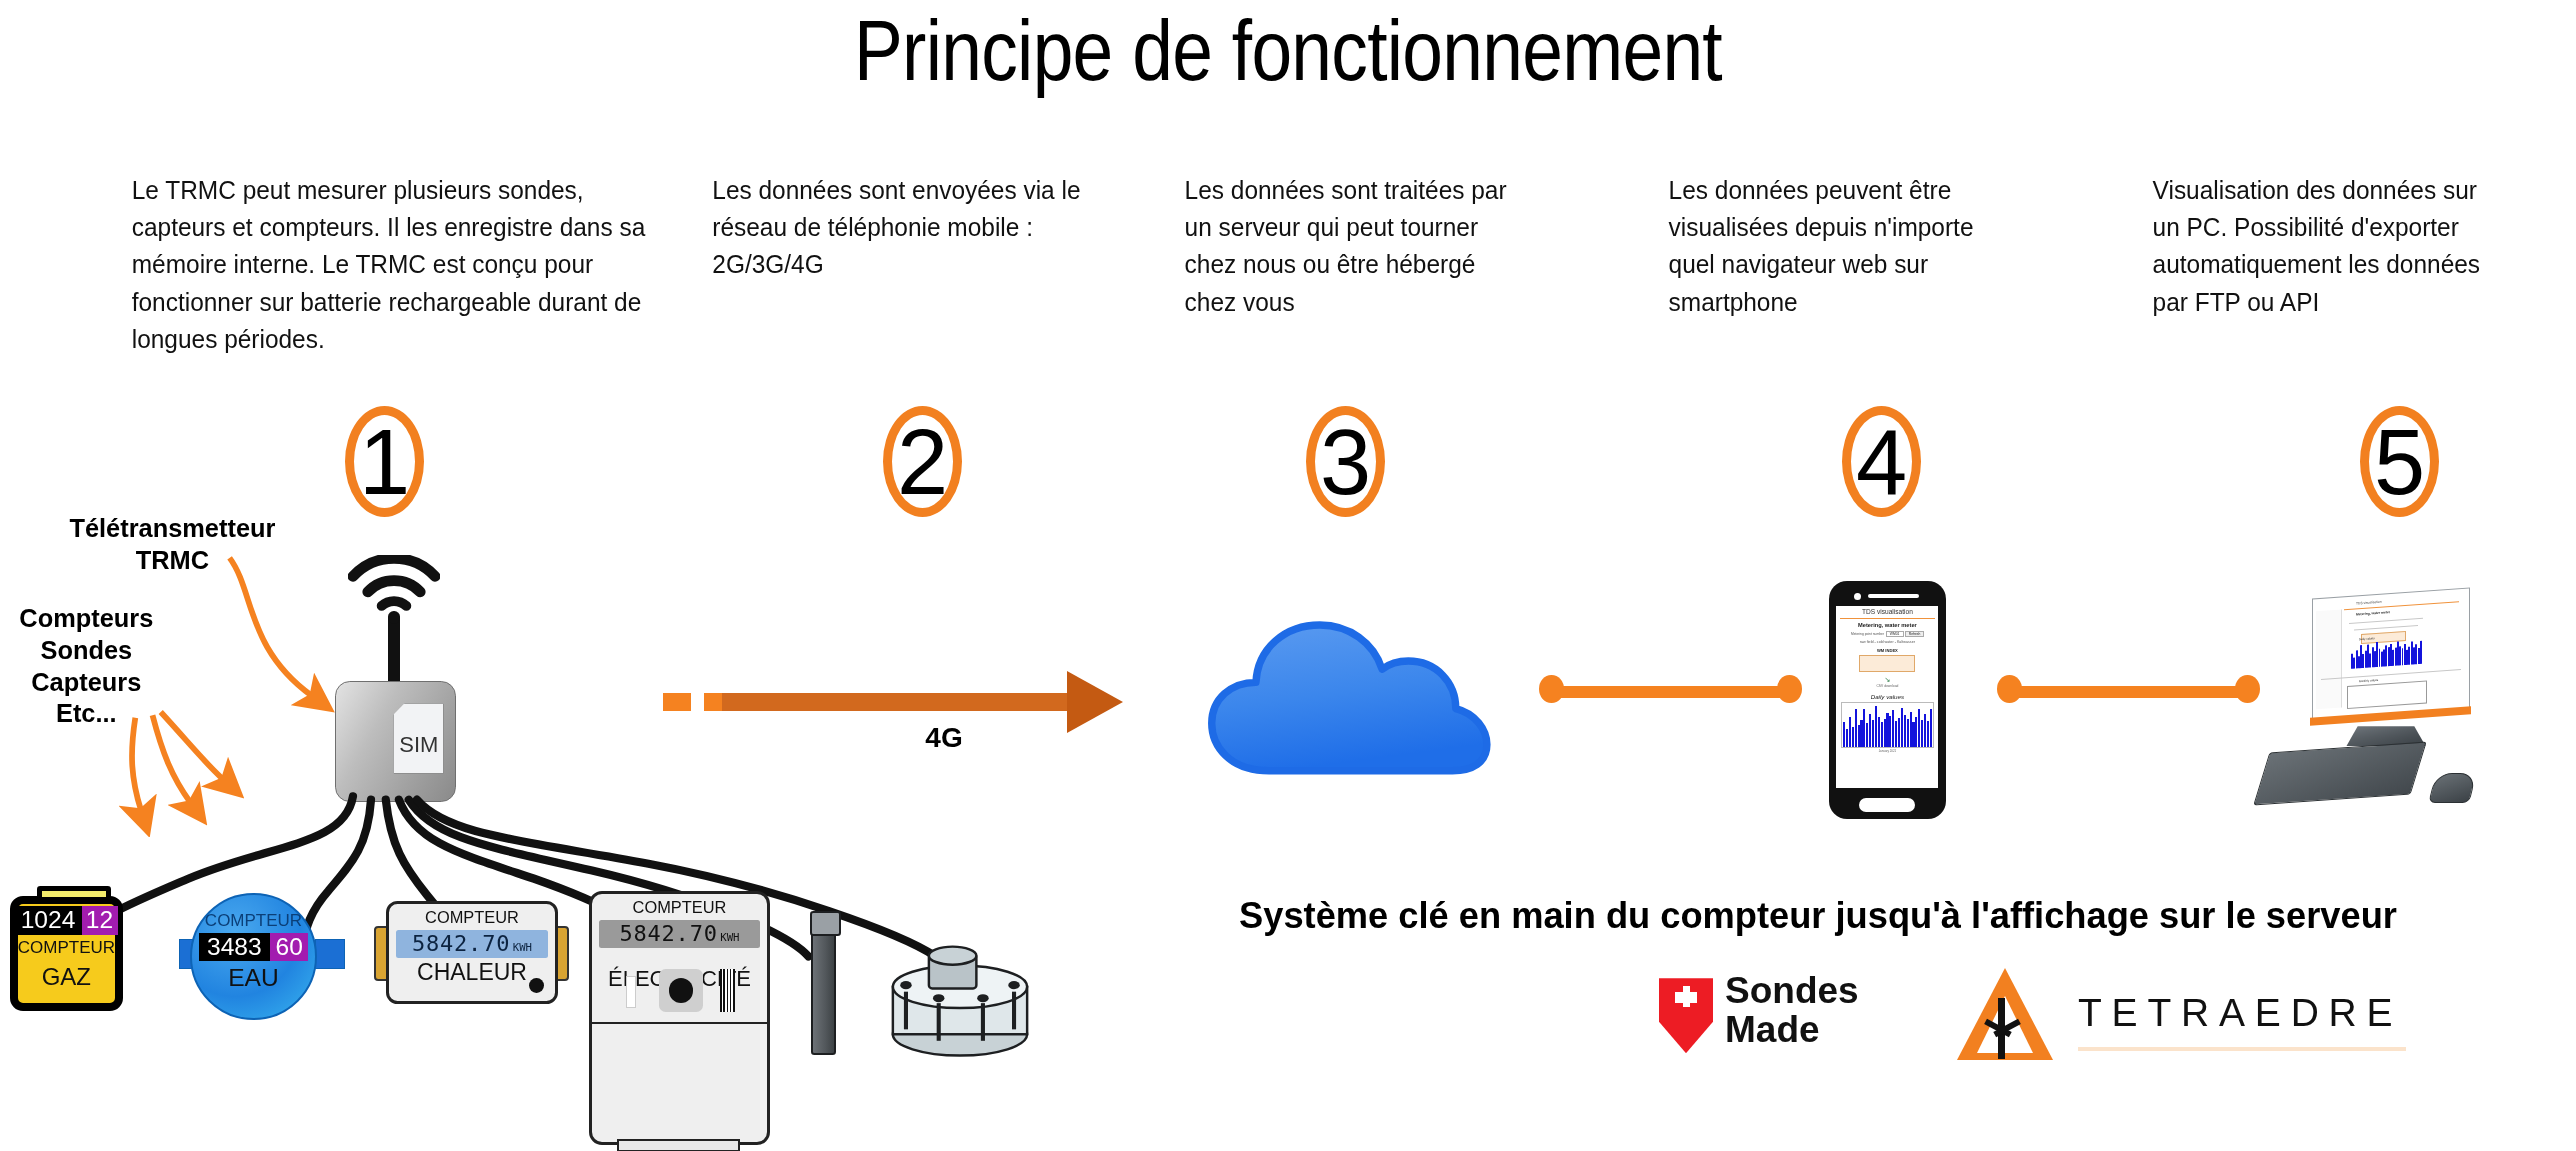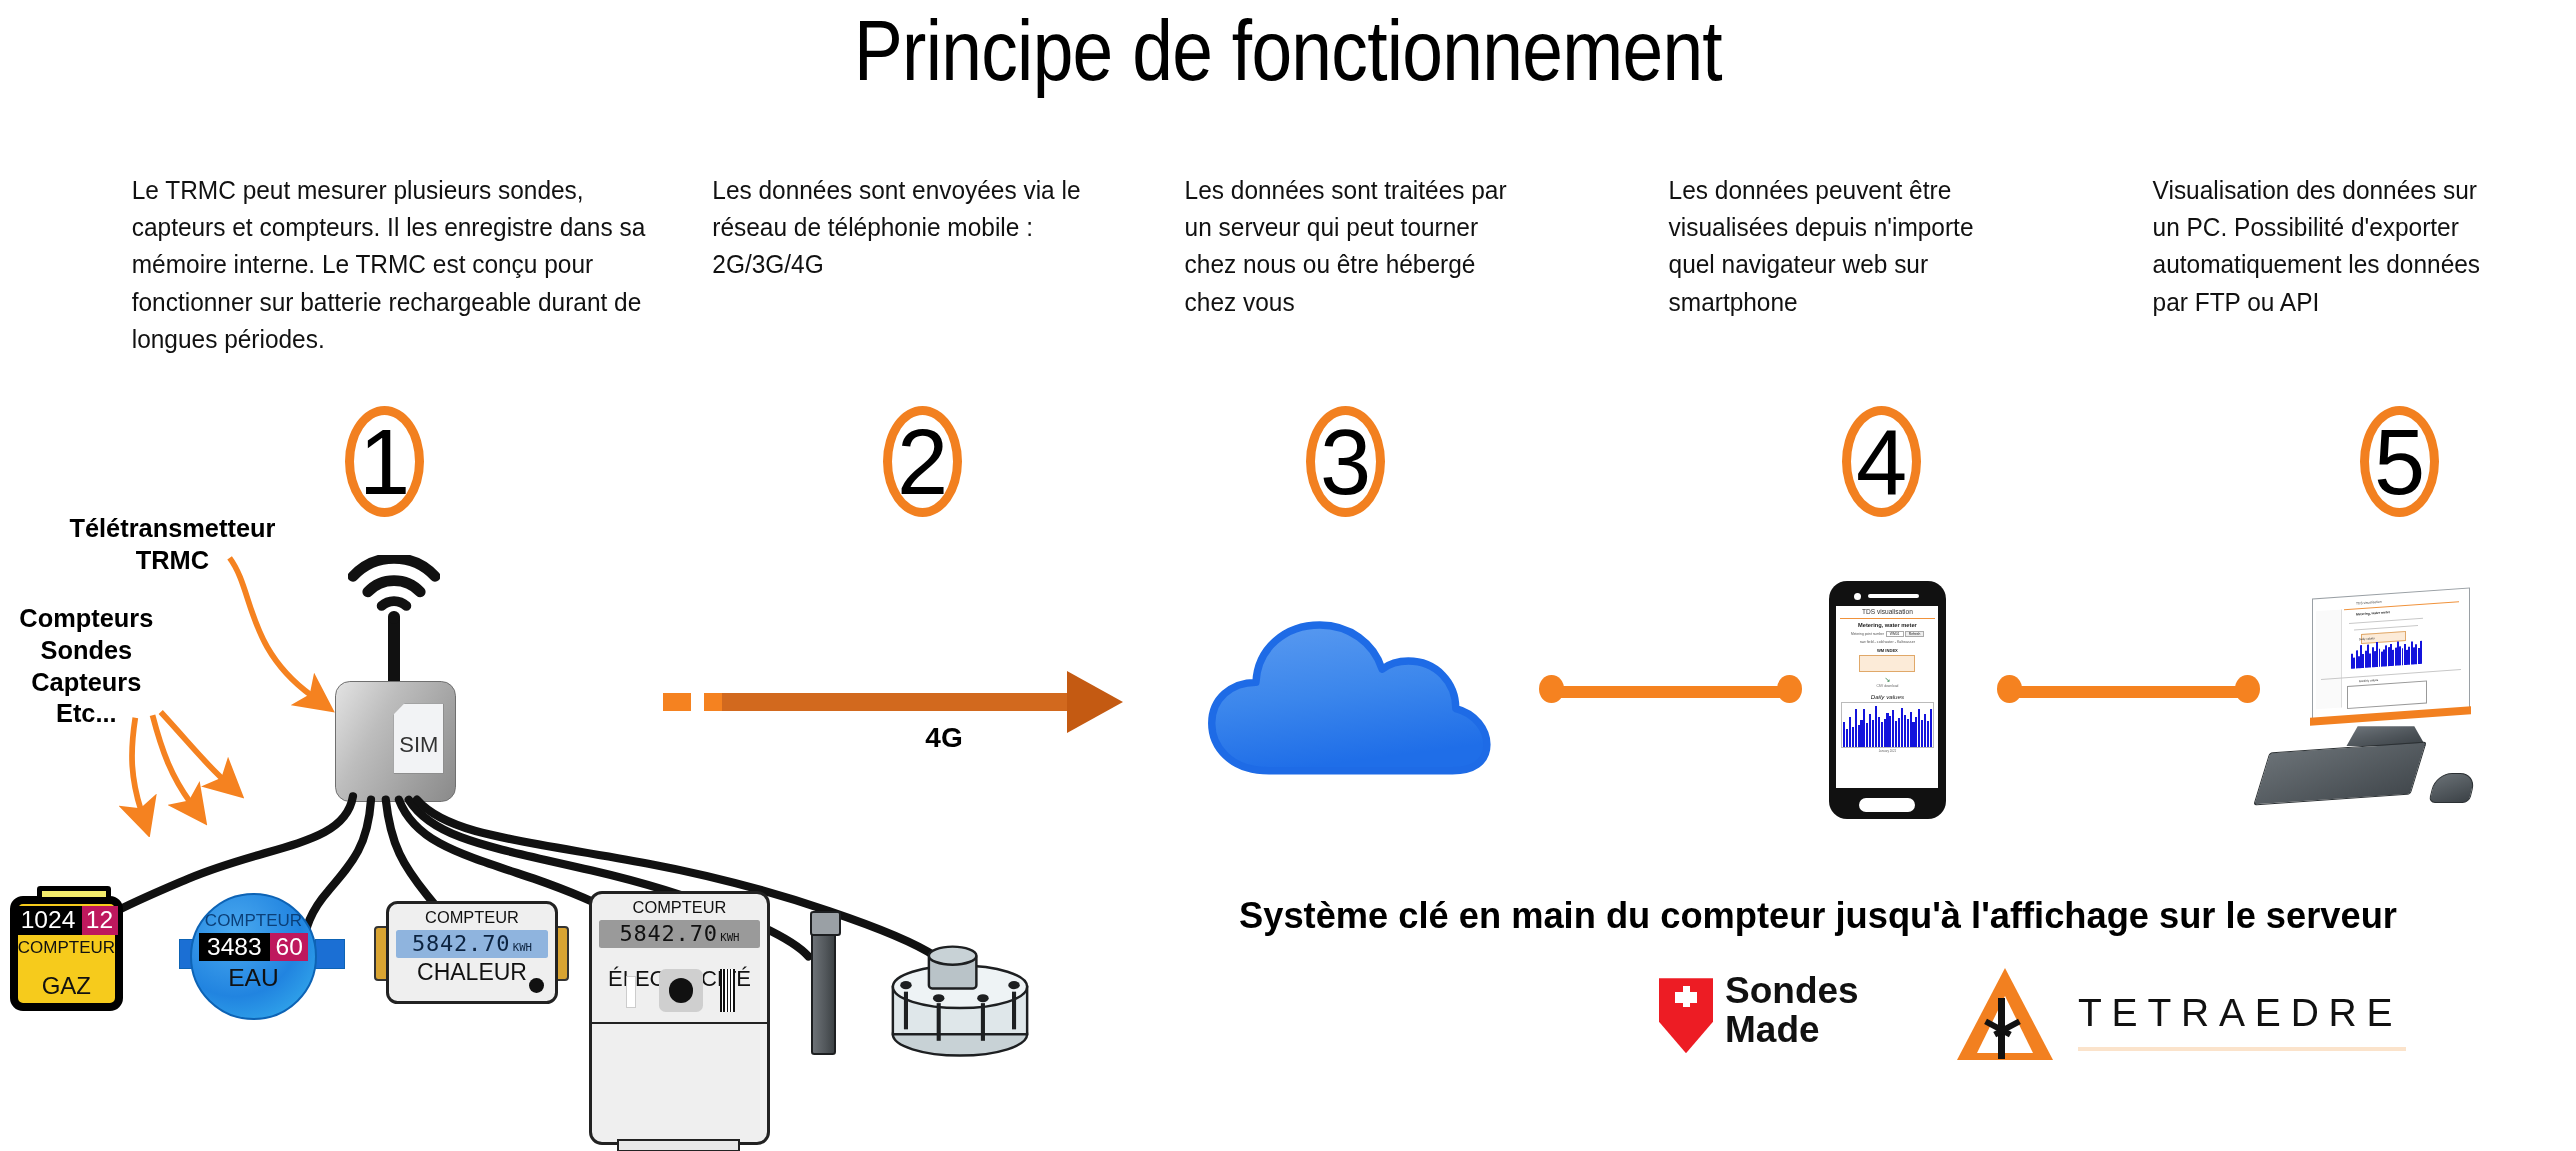--- a/index.html
+++ b/index.html
@@ -71,21 +71,21 @@
   }
   #antenna-mast{ left:388px; top:611px; width:11.5px;height:78px;background:#111;border-radius:5.7px;}
 
   
   #gas-meter{ left:9.8px; top:896px; width:113px;height:115px;
      background:#F6CB1C; border:8.2px solid #000; border-radius:13px; box-sizing:border-box;}
   #gas-cap{ position:absolute; left:19.7px; top:-18px; width:74px;height:16.4px;background:#F3EB6B;border:5.7px solid #000;border-radius:3.3px 3.3px 0 0; box-sizing:border-box;}
   .digit-strip{ display:flex; height:29.5px; align-items:stretch; }
   .d-black{ background:#000;color:#fff; display:flex;align-items:center;justify-content:center;
             font-family:"Liberation Sans",sans-serif;font-size:24.6px;padding:0 2.5px;}
-  .d-red{ background:#be185d;color:#fff;display:flex;align-items:center;justify-content:center;
+  .d-red{ background:#a21caf;color:#fff;display:flex;align-items:center;justify-content:center;
           font-family:"Liberation Sans",sans-serif;font-size:24.6px;padding:0 2.5px;}
   .meter-cap{ text-align:center;font-family:"Liberation Sans",sans-serif;color:#111;}
 
   #water-meter{ left:190px; top:893px; width:123px;height:123px;border-radius:50%;
      background:radial-gradient(circle at 35% 30%,#4aa9ef 0%,#2184e0 55%,#39b6f0 100%);
      border:2.5px solid #0d63b5;}
   .wm-wing{position:absolute;top:46px;width:28px;height:28px;background:#1b6fd4;border:1.6px solid #0d63b5;}
 
   #heat-meter{ left:386px; top:901px; width:172px;height:103px;
       background:#efefef;border:3.3px solid #222;border-radius:11.5px;box-sizing:border-box;}
@@ -239,21 +239,21 @@
   </g>
 </svg>
 
 <div class="abs" id="gas-meter">
   <div id="gas-cap"></div>
   <div class="digit-strip" style="margin:1.6px 0 0 -3.3px;width:103px;">
     <div class="d-black" style="flex:4">1024</div>
     <div class="d-red" style="flex:2">12</div>
   </div>
   <div class="meter-cap" style="font-size:17px;margin-top:3.3px;">COMPTEUR</div>
-  <div class="meter-cap" style="font-size:24px;margin-top:14px;">GAZ</div>
+  <div class="meter-cap" style="font-size:24px;margin-top:5px;">GAZ</div>
 </div>
 
 <div class="abs wm-wing" style="left:179px;top:939px;"></div>
 <div class="abs wm-wing" style="left:315px;top:939px;"></div>
 <div class="abs" id="water-meter">
   <div class="meter-cap" style="font-size:17px;color:#0b3f78;margin-top:16.4px;">COMPTEUR</div>
   <div class="digit-strip" style="margin:1.6px 6.6px 0 6.6px;height:28px;">
     <div class="d-black" style="flex:4">3483</div>
     <div class="d-red" style="flex:2">60</div>
   </div>

